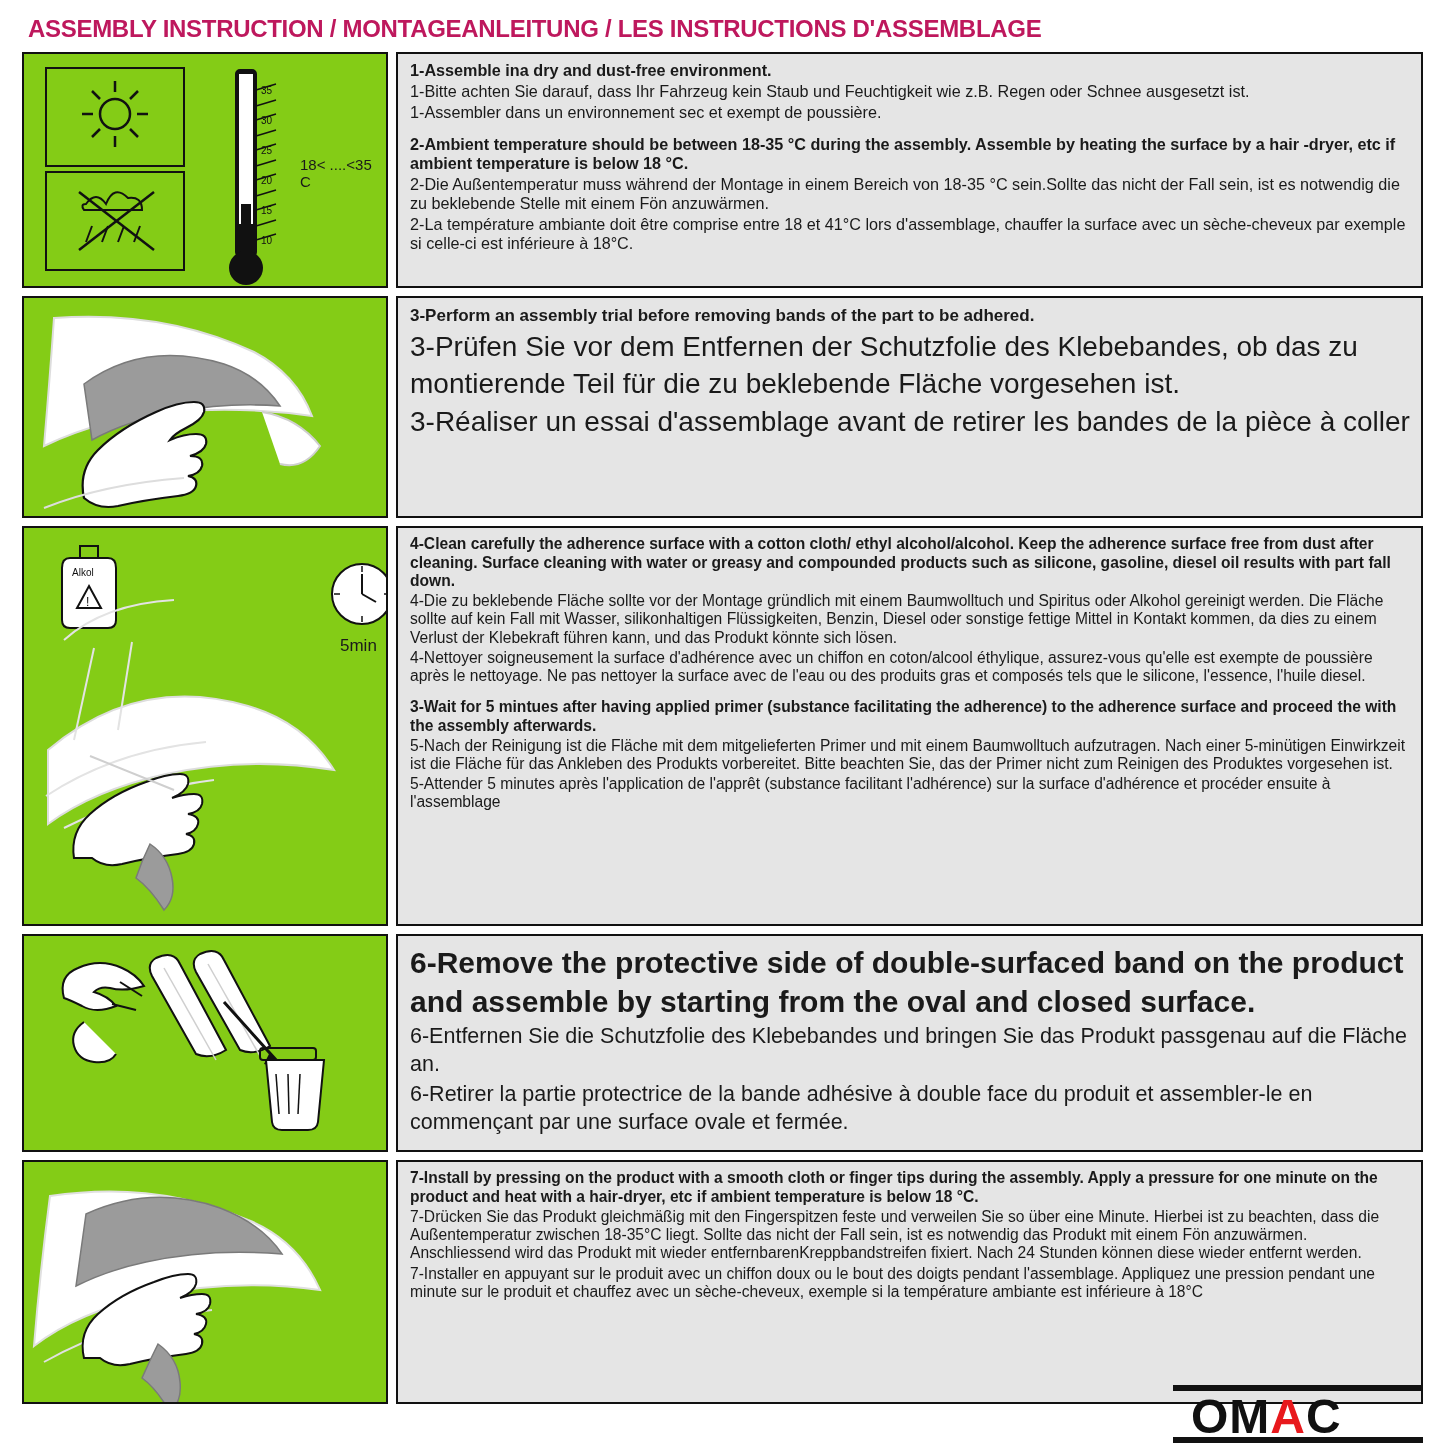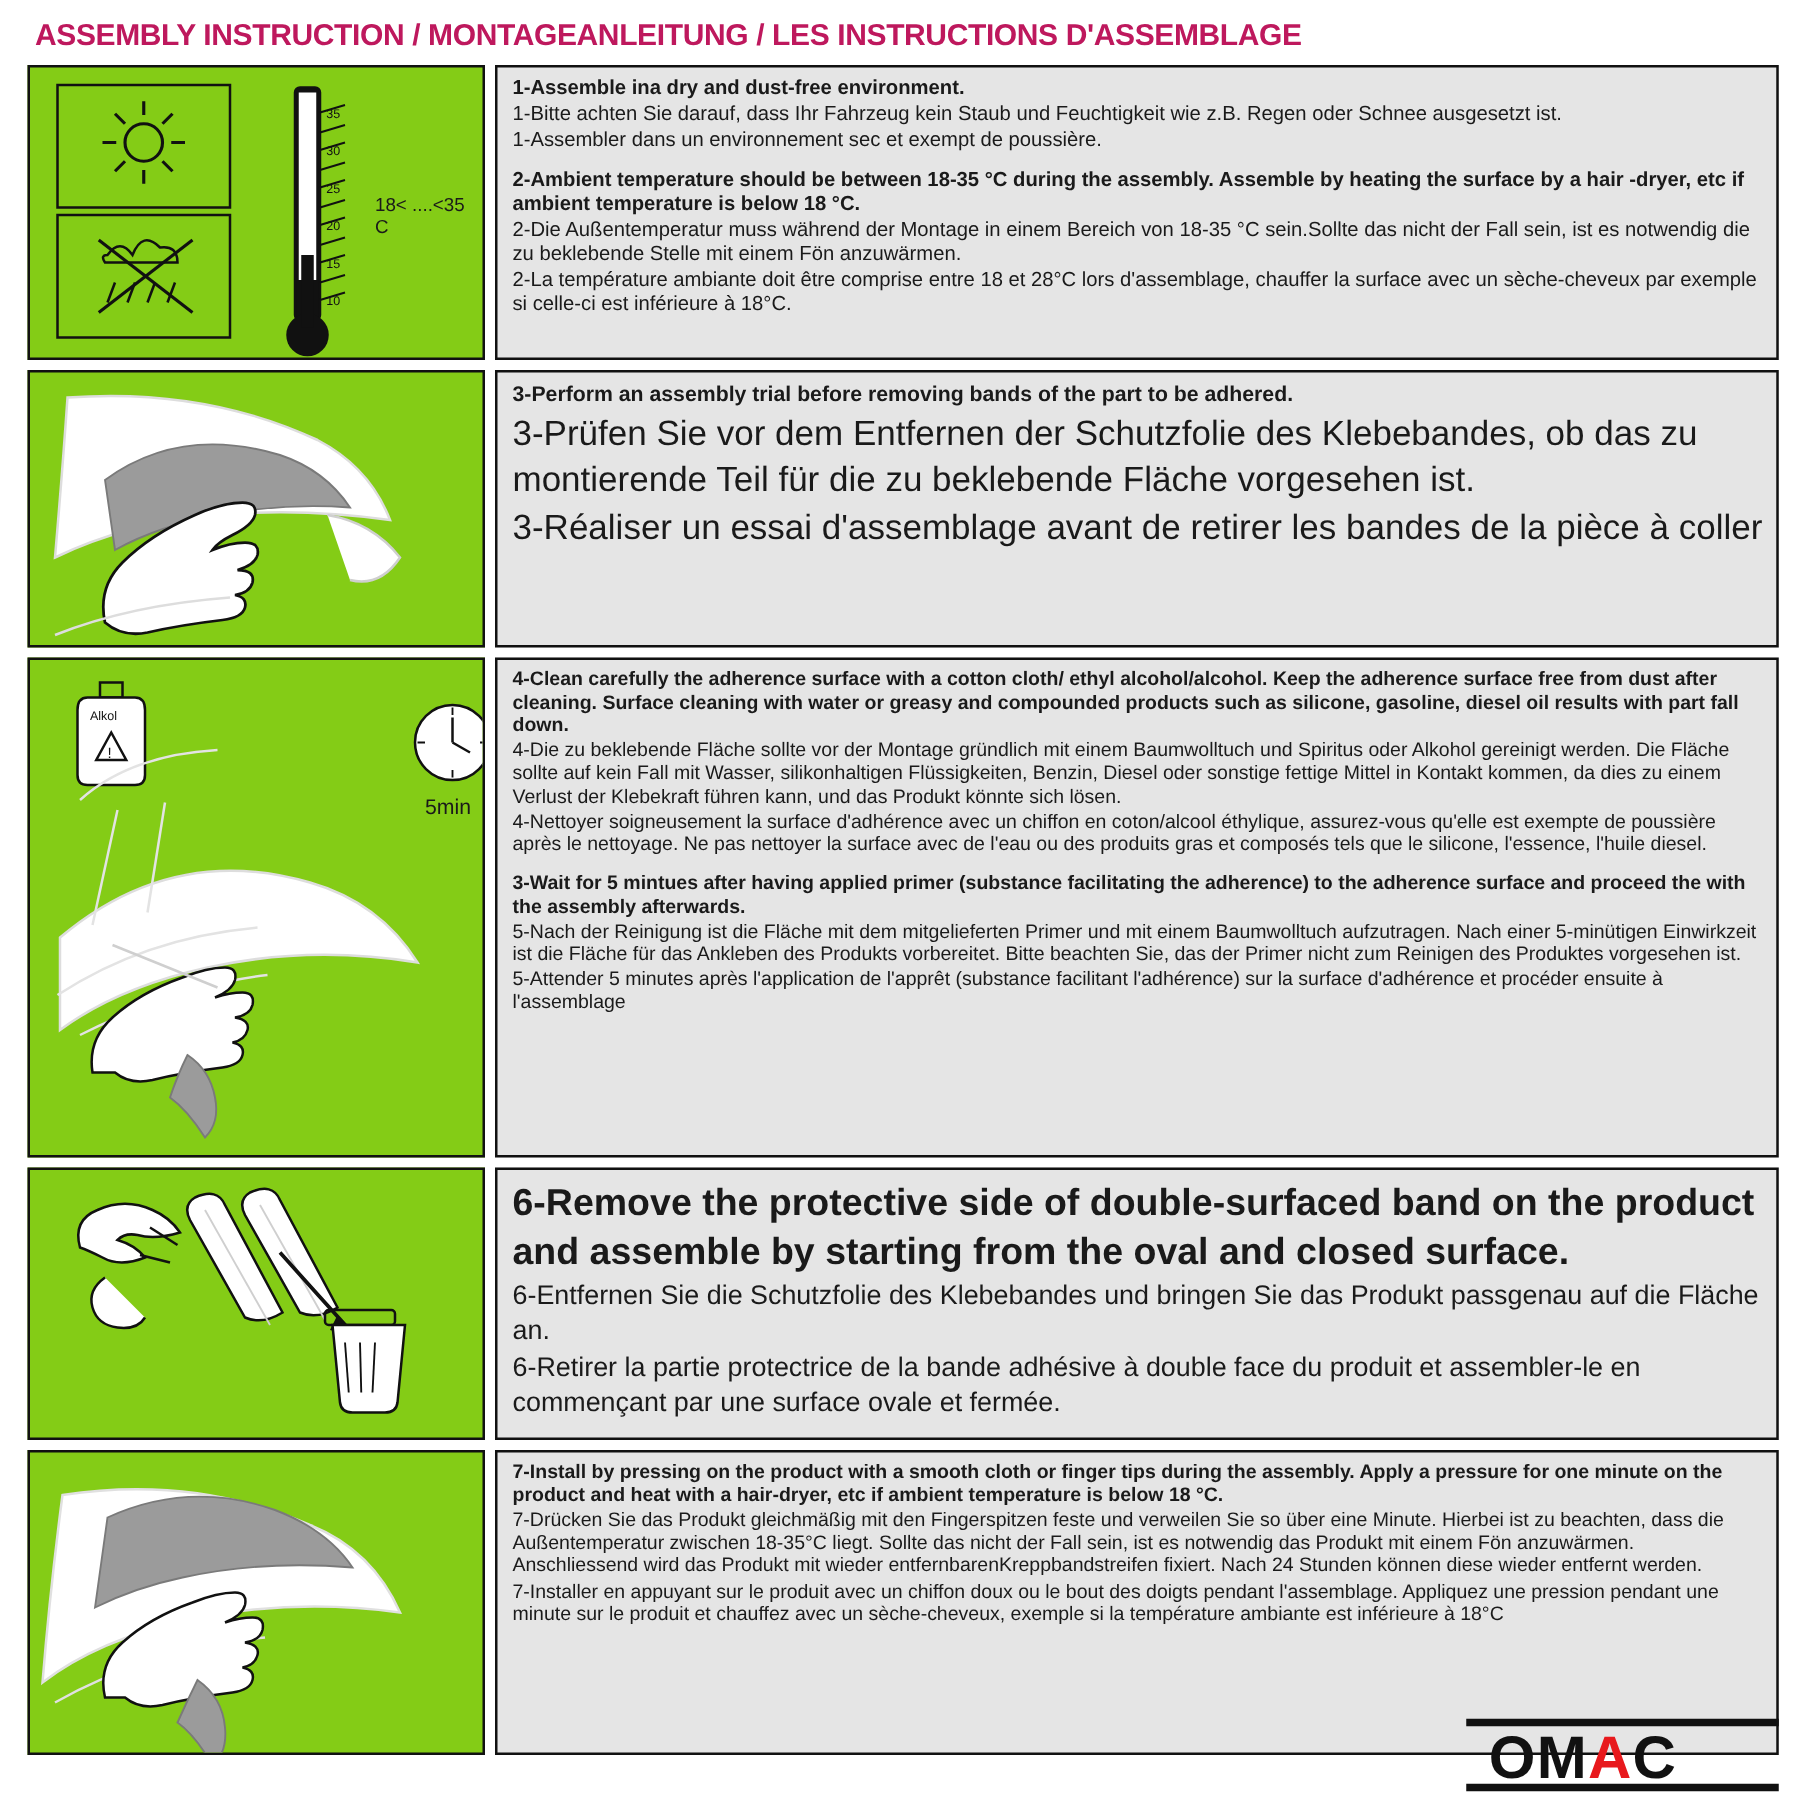--- a/index.html
+++ b/index.html
@@ -71,21 +71,21 @@
   .r2 .p { font-size: 28px; line-height: 1.3; }
   .r2 .hl { font-size: 17px; }
   .r3 .p { font-size: 15.6px; }
   .r4 .p { font-size: 21.5px; line-height: 1.3; }
   .r4 .hl { font-size: 30px; }
   .r5 .p { font-size: 15.6px; }
 
   .footer {
     position: absolute;
     right: 22px;
-    bottom: 10px;
+    bottom: 0;
     display: flex;
     align-items: flex-end;
     gap: 0px;
   }
   .logo-wrap {
     position: relative;
     width: 250px;
     height: 66px;
   }
   .logo-bar {
@@ -185,21 +185,21 @@
         </svg>
         <div style="position:absolute; left:276px; top:102px; font-size:15px;">18&lt; ....&lt;35 C</div>
       </div>
       <div class="txt r1">
         <div class="p hl">1-Assemble ina dry and dust-free environment.</div>
         <div class="p">1-Bitte achten Sie darauf, dass Ihr Fahrzeug kein Staub und Feuchtigkeit wie z.B. Regen oder Schnee ausgesetzt ist.</div>
         <div class="p">1-Assembler dans un environnement sec et exempt de poussière.</div>
         <div class="gap"></div>
         <div class="p hl">2-Ambient temperature should be between 18-35 °C  during the assembly. Assemble by heating the surface by a hair -dryer, etc if ambient temperature is below 18 °C.</div>
         <div class="p">2-Die Außentemperatur muss während der Montage in einem Bereich von 18-35 °C  sein.Sollte das nicht der Fall sein, ist es notwendig die zu beklebende Stelle mit einem Fön anzuwärmen.</div>
-        <div class="p">2-La température ambiante doit être comprise entre 18 et 28°C lors d'assemblage, chauffer la surface avec un sèche-cheveux par exemple si celle-ci est inférieure à 18°C.</div>
+        <div class="p">2-La température ambiante doit être comprise entre 18 et 41°C lors d'assemblage, chauffer la surface avec un sèche-cheveux par exemple si celle-ci est inférieure à 18°C.</div>
       </div>
     </div>
 
     <div class="row">
       <div class="fig" style="height:222px;">
         <svg viewBox="0 0 366 222" width="366" height="222">
           <path d="M30 20 q110 -8 200 34 q42 22 58 64 q-70 -10 -140 -4 q-70 6 -128 34 q6 -70 10 -128z" fill="#fff" stroke="#ddd" stroke-width="2"></path>
           <path d="M60 86 q60 -44 140 -20 q36 12 56 42 q-52 -4 -104 6 q-48 8 -84 28z" fill="#9b9b9b" stroke="#7a7a7a" stroke-width="1.5"></path>
           <path d="M238 114 q36 6 58 34 q-16 24 -40 18" fill="#fff" stroke="#cfcfcf" stroke-width="2"></path>
           <g fill="#fff" stroke="#111" stroke-width="2.2">

